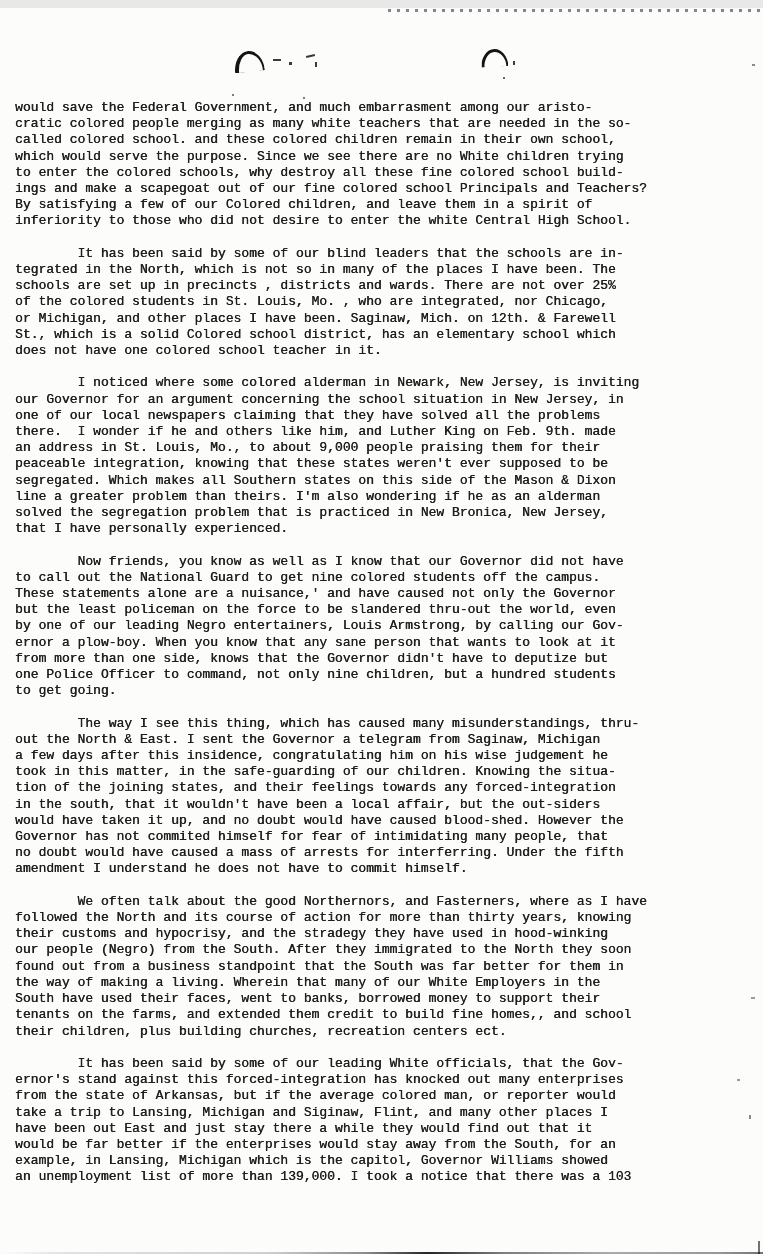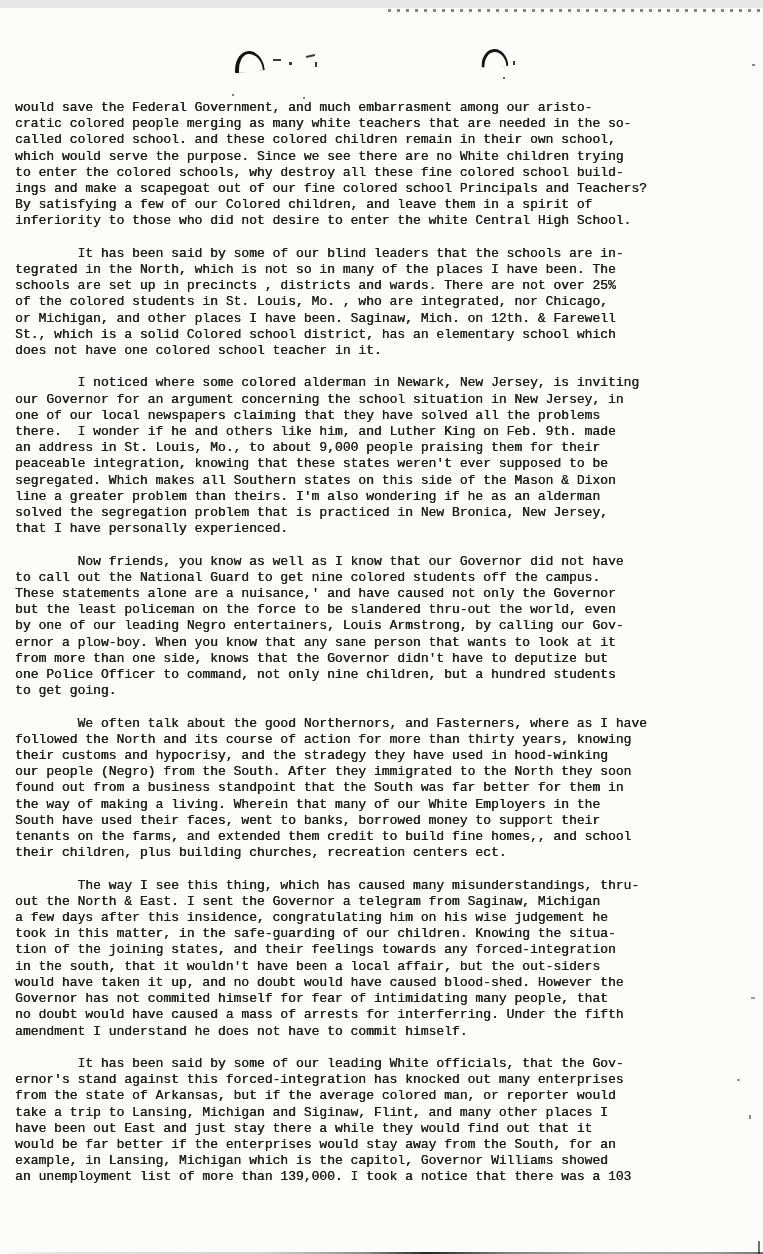--- a/index.html
+++ b/index.html
@@ -117,39 +117,39 @@
 that I have personally experienced.</p>
       <p class="para">        Now friends, you know as well as I know that our Governor did not have
 to call out the National Guard to get nine colored students off the campus.
 These statements alone are a nuisance,' and have caused not only the Governor
 but the least policeman on the force to be slandered thru-out the world, even
 by one of our leading Negro entertainers, Louis Armstrong, by calling our Gov-
 ernor a plow-boy. When you know that any sane person that wants to look at it
 from more than one side, knows that the Governor didn't have to deputize but
 one Police Officer to command, not only nine children, but a hundred students
 to get going.</p>
-      <p class="para">        We often talk about the good Northernors, and Fasterners, where as I have
-followed the North and its course of action for more than thirty years, knowing
-their customs and hypocrisy, and the stradegy they have used in hood-winking
-our people (Negro) from the South. After they immigrated to the North they soon
-found out from a business standpoint that the South was far better for them in
-the way of making a living. Wherein that many of our White Employers in the
-South have used their faces, went to banks, borrowed money to support their
-tenants on the farms, and extended them credit to build fine homes,, and school
-their children, plus building churches, recreation centers ect.</p>
       <p class="para">        The way I see this thing, which has caused many misunderstandings, thru-
 out the North &amp; East. I sent the Governor a telegram from Saginaw, Michigan
 a few days after this insidence, congratulating him on his wise judgement he
 took in this matter, in the safe-guarding of our children. Knowing the situa-
 tion of the joining states, and their feelings towards any forced-integration
 in the south, that it wouldn't have been a local affair, but the out-siders
 would have taken it up, and no doubt would have caused blood-shed. However the
 Governor has not commited himself for fear of intimidating many people, that
 no doubt would have caused a mass of arrests for interferring. Under the fifth
 amendment I understand he does not have to commit himself.</p>
+      <p class="para">        We often talk about the good Northernors, and Fasterners, where as I have
+followed the North and its course of action for more than thirty years, knowing
+their customs and hypocrisy, and the stradegy they have used in hood-winking
+our people (Negro) from the South. After they immigrated to the North they soon
+found out from a business standpoint that the South was far better for them in
+the way of making a living. Wherein that many of our White Employers in the
+South have used their faces, went to banks, borrowed money to support their
+tenants on the farms, and extended them credit to build fine homes,, and school
+their children, plus building churches, recreation centers ect.</p>
       <p class="para">        It has been said by some of our leading White officials, that the Gov-
 ernor's stand against this forced-integration has knocked out many enterprises
 from the state of Arkansas, but if the average colored man, or reporter would
 take a trip to Lansing, Michigan and Siginaw, Flint, and many other places I
 have been out East and just stay there a while they would find out that it
 would be far better if the enterprises would stay away from the South, for an
 example, in Lansing, Michigan which is the capitol, Governor Williams showed
 an unemployment list of more than 139,000. I took a notice that there was a 103</p>
     </div>
 

